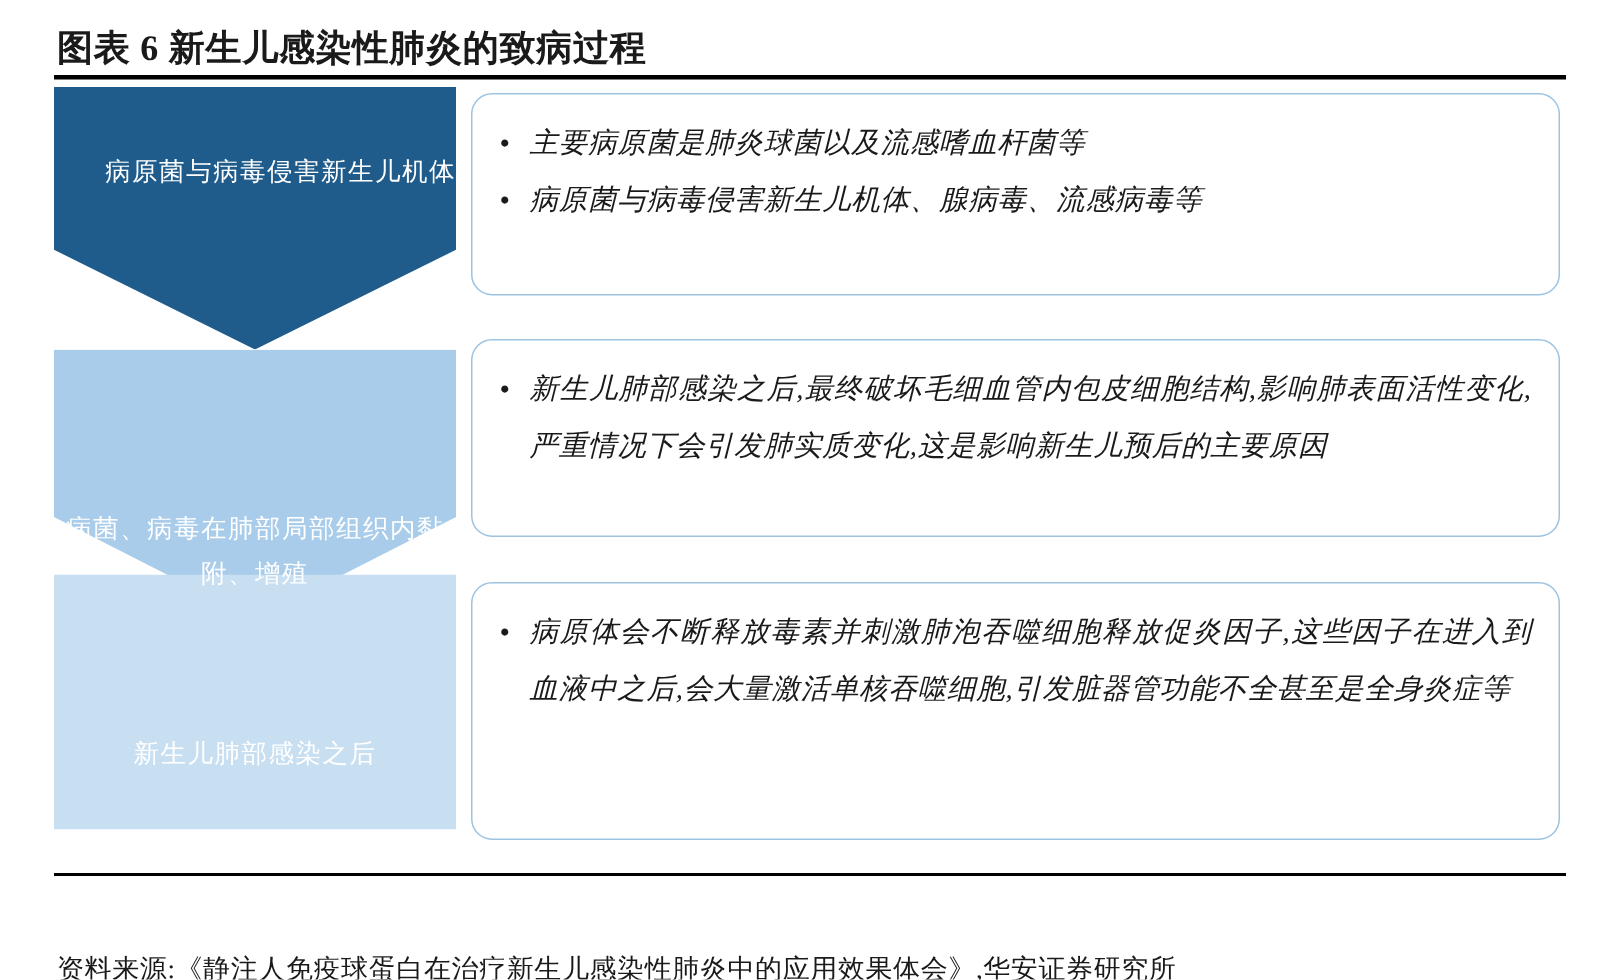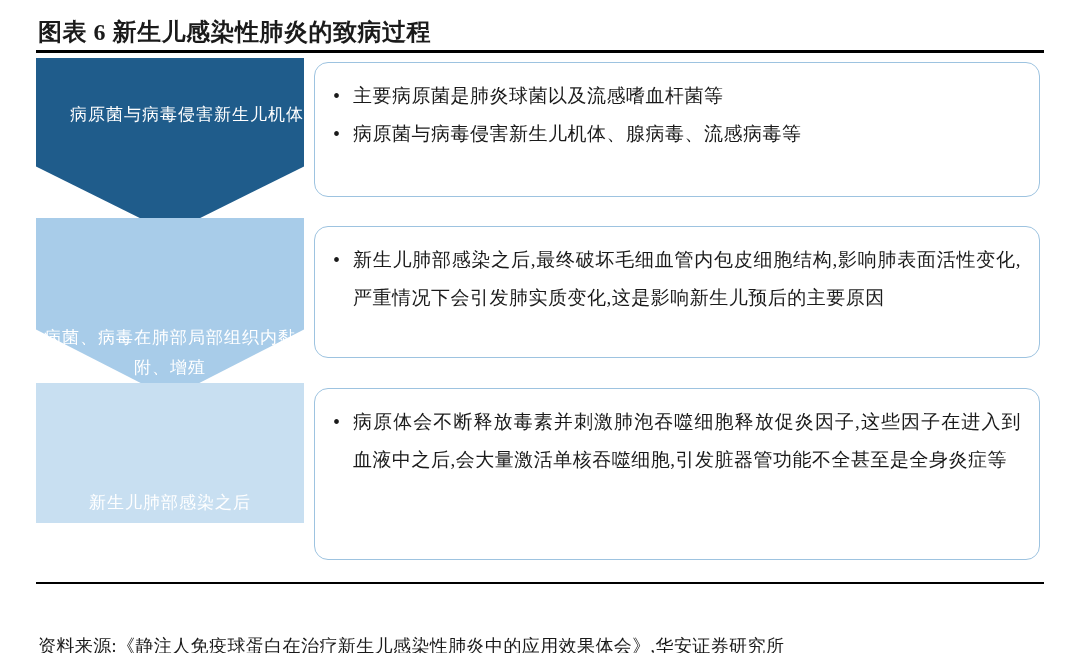--- a/index.html
+++ b/index.html
@@ -70,25 +70,25 @@
     position: absolute;
     left: 0;
     width: 268px;
     text-align: center;
     z-index: 3;
   }
   .stage1 { top: 0px;   height: 175px; }
   .stage1 .chev { background: #1f5c8b; }
   .stage1 .stage-label { top: 42px; text-align: right; }
 
-  .stage2 { top: 160px; height: 180px; text-decoration: underline; }
+  .stage2 { top: 175px; height: 180px; text-decoration: underline; }
   .stage2 .chev { background: #a8cce9; }
   .stage2 .stage-label { top: 105px; }
 
-  .stage3 { top: 325px; height: 140px; font-family: Liberation Serif, serif; }
+  .stage3 { top: 325px; height: 170px; font-family: Liberation Serif, serif; }
   .stage3 .chev {
     background: #c8dff1;
     -webkit-clip-path: polygon(0 0, 100% 0, 100% 100%, 0 100%);
     clip-path: polygon(0 0, 100% 0, 100% 100%, 0 100%);
   }
   .stage3 .stage-label { top: 105px; }
 
   
   .card {
     position: absolute;
@@ -116,20 +116,21 @@
     width: 20px;
     font-size: 20px;
     line-height: 38px;
     text-align: left;
   }
   .bullet-text {
     flex: 1 1 auto;
     text-align: justify;
     text-justify: inter-ideograph;
     letter-spacing: 0.5px;
+    font-style: italic;
   }
   
   .footer-rule {
     position: absolute;
     left: 36px;
     top: 582px;
     width: 1008px;
     height: 1.5px;
     background: #000000;
   }

